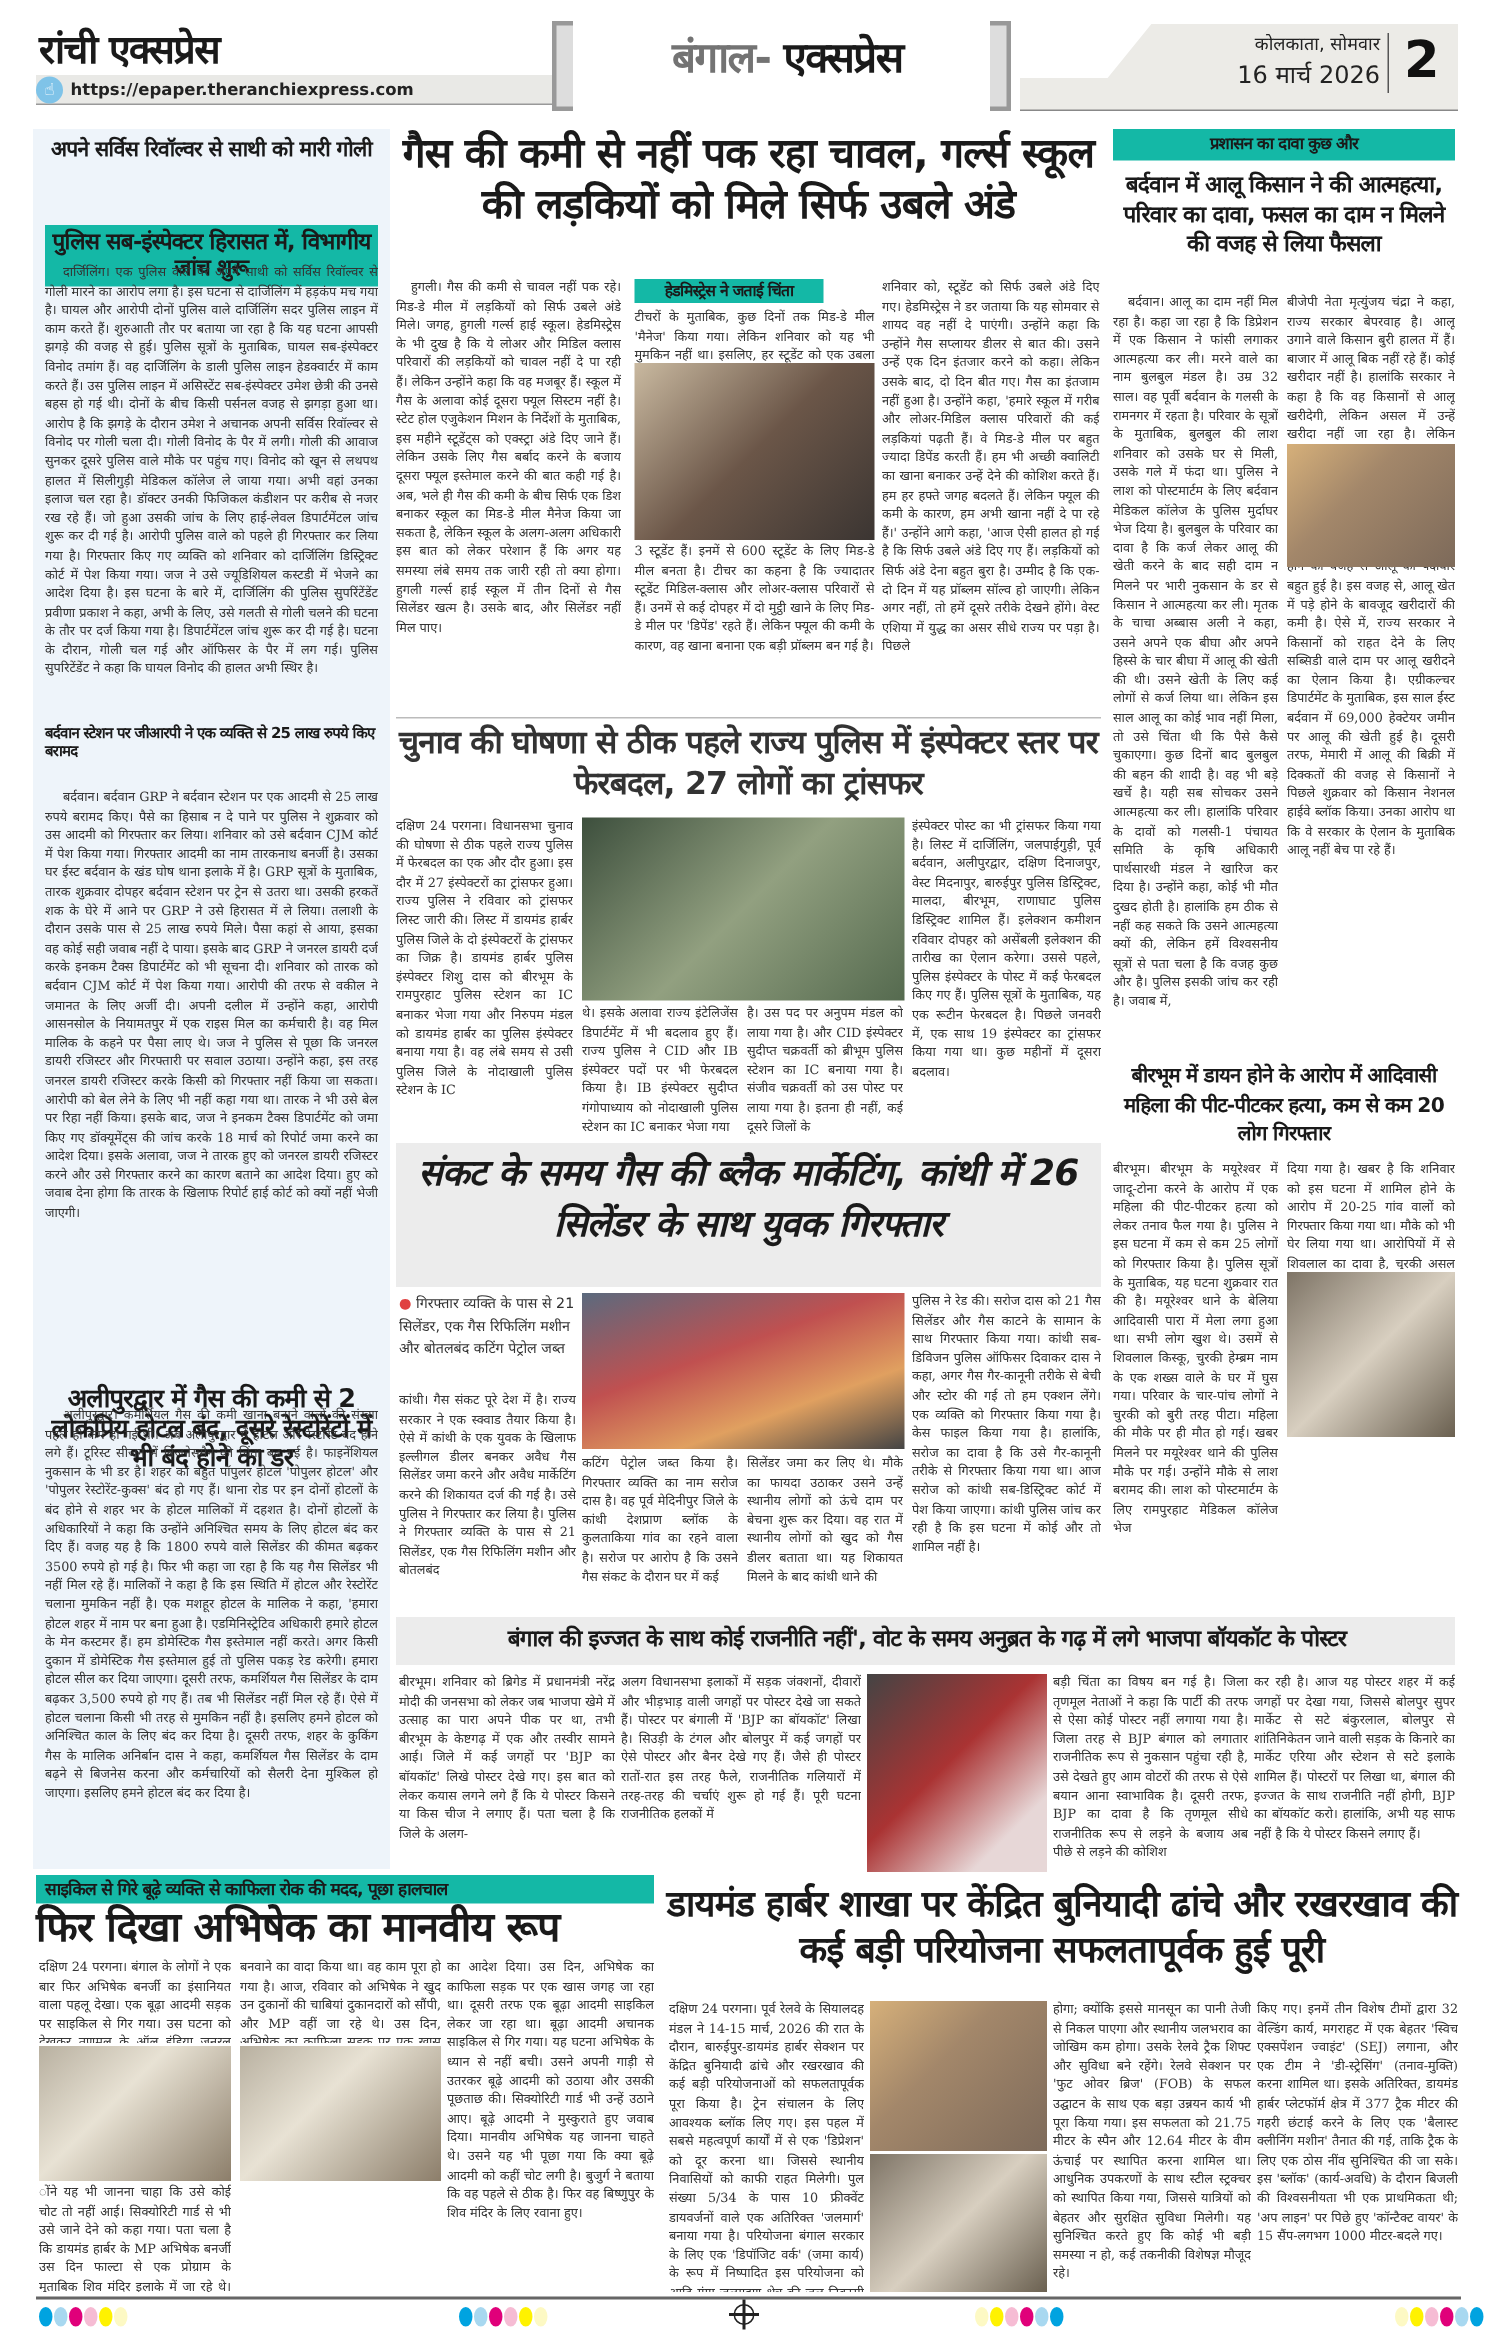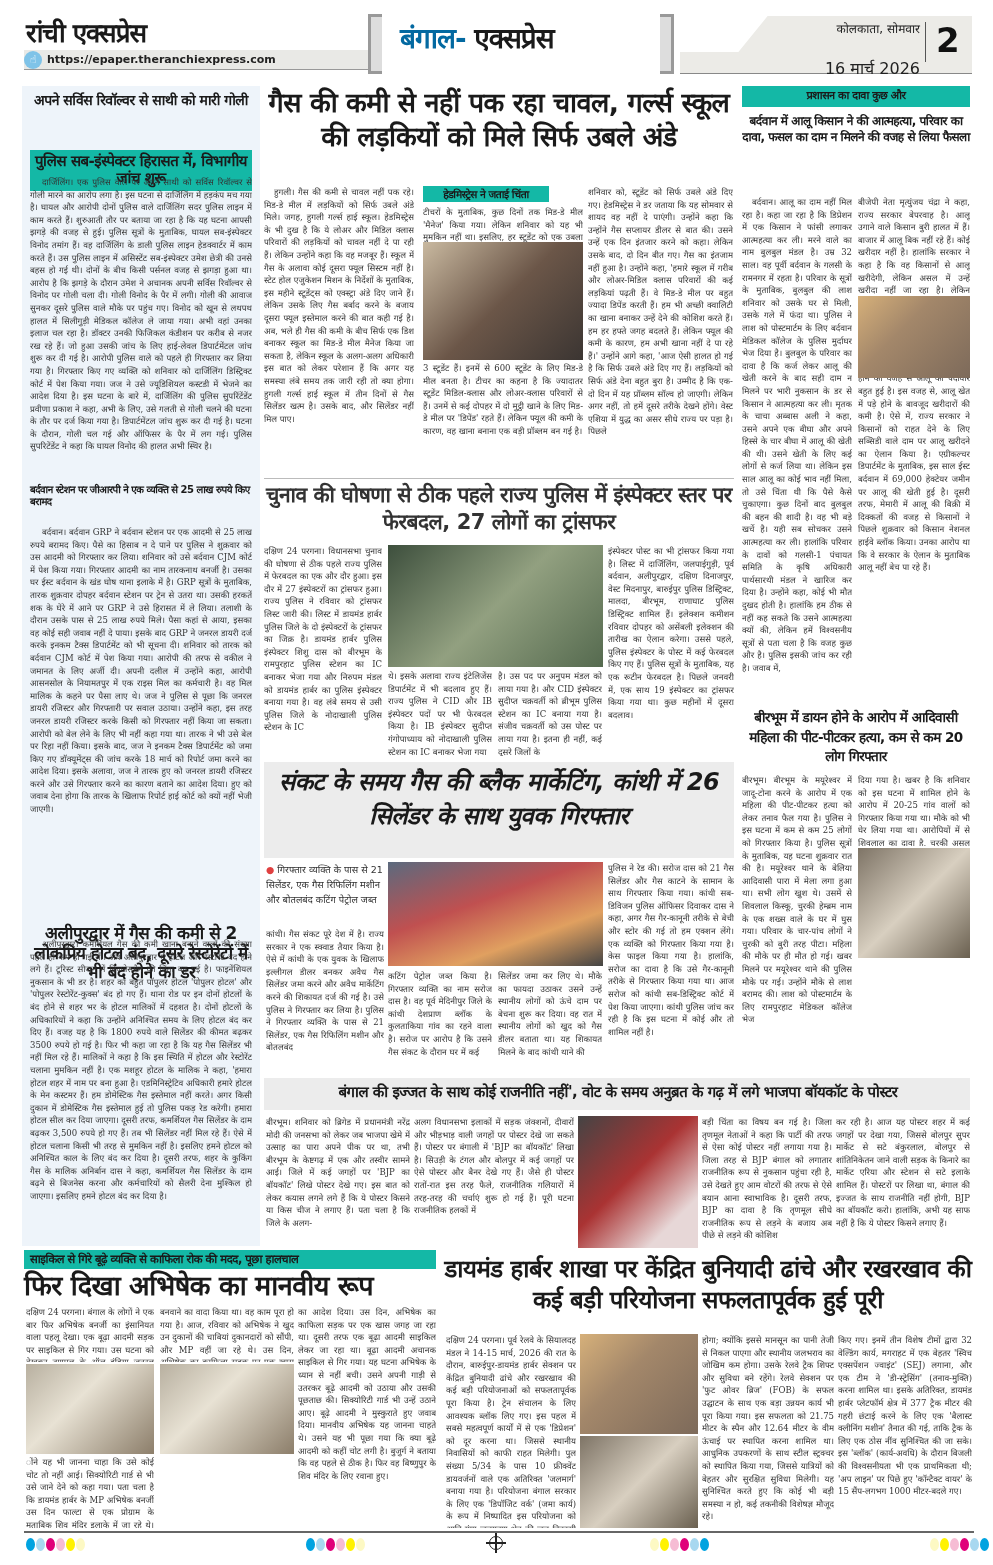--- a/index.html
+++ b/index.html
@@ -3,25 +3,25 @@
 <meta charset="utf-8">
 <style>
   * { box-sizing: border-box; margin: 0; padding: 0; }
   body { width: 993px; height: 1565px; background: #fff; font-family: "DejaVu Sans", sans-serif; color: #222; position: relative; overflow: hidden; }
   .abs { position: absolute; }
   .masthead-logo { left: 26px; top: 14px; font-family: "DejaVu Serif", serif; font-weight: bold; font-size: 26px; color: #1a1a1a; letter-spacing: -1px; }
   .url-bar { left: 24px; top: 50px; width: 345px; height: 20px; background: #e9e9e6; border-bottom: 1px solid #999; display: flex; align-items: center; font-size: 11px; font-weight: bold; color: #222; }
   .url-icon { width: 18px; height: 18px; border-radius: 50%; background: #7fc3e8; margin-right: 5px; font-size: 11px; color: #fff; text-align: center; line-height: 18px; }
   .bracket-left { left: 368px; top: 14px; width: 14px; height: 60px; border: 3px solid #999; border-right: none; background: #ddd; }
   .section-title { left: 400px; top: 18px; font-family: "DejaVu Sans", sans-serif; font-weight: bold; font-size: 28px; color: #1a1a1a; letter-spacing: -1px; }
-  .section-title .hl { color: #0369a1; }
+  .section-title .hl { color: #737373; margin-left: 48px; }
   .bracket-right { left: 660px; top: 14px; width: 14px; height: 60px; border: 3px solid #999; border-left: none; background: #ddd; }
   .date-panel { left: 680px; top: 16px; width: 292px; height: 58px; background: #ecebe7; clip-path: polygon(30% 0, 100% 0, 100% 100%, 0 100%, 0 62%, 20% 62%); border-bottom: 1px solid #888; }
   .date-city { left: 820px; top: 20px; font-size: 12px; color: #222; text-align: right; width: 100px; }
-  .date-day { left: 810px; top: 38px; font-size: 16px; color: #222; text-align: right; width: 110px; margin-top: 19px; }
+  .date-day { left: 810px; top: 38px; font-size: 16px; color: #222; text-align: right; width: 110px; }
   .page-sep { left: 925px; top: 22px; width: 1px; height: 40px; background: #555; }
   .page-num { left: 936px; top: 20px; font-size: 34px; font-weight: bold; color: #111; }
 
   .col-left-bg { left: 22px; top: 86px; width: 238px; height: 1160px; background: #eef4fa; }
   .hl-yellow { background: #14b8a6; }
   .head-big { font-weight: bold; color: #1a1a1a; letter-spacing: -0.5px; line-height: 1.15; }
   .body-text { font-family: "DejaVu Serif", serif; font-size: 8.5px; line-height: 12.6px; color: #333; text-align: justify; overflow: hidden; }
   .photo2 { background: linear-gradient(135deg, #c9b9a0, #6b5648 50%, #3b3532); }
   .photo3 { background: linear-gradient(160deg, #5b6a7e, #c05050 40%, #e0a060 70%, #444); }
   .photo4 { background: linear-gradient(135deg, #b8b0a0, #e8e2d4 40%, #8c7e6a); }
@@ -84,21 +84,21 @@
 <div class="abs gray-band" style="left:264px;top:762px;width:470px;height:96px;"></div>
 <div class="abs head-big" style="left:268px;top:766px;width:462px;font-size:24px;line-height:1.4;text-align:center;font-style:italic;">संकट के समय गैस की ब्लैक मार्केटिंग, कांथी में 26 सिलेंडर के साथ युवक गिरफ्तार</div>
 <div class="abs" style="left:266px;top:862px;width:118px;font-size:9.5px;line-height:15px;color:#333;"><span style="color:#e04040;">● </span><span>गिरफ्तार व्यक्ति के पास से 21 सिलेंडर, एक गैस रिफिलिंग मशीन और बोतलबंद कटिंग पेट्रोल जब्त</span></div>
 <div class="abs body-text" style="left:266px;top:928px;width:118px;height:138px;">कांथी। गैस संकट पूरे देश में है। राज्य सरकार ने एक स्क्वाड तैयार किया है। ऐसे में कांथी के एक युवक के खिलाफ इल्लीगल डीलर बनकर अवैध गैस सिलेंडर जमा करने और अवैध मार्केटिंग करने की शिकायत दर्ज की गई है। उसे पुलिस ने गिरफ्तार कर लिया है। पुलिस ने गिरफ्तार व्यक्ति के पास से 21 सिलेंडर, एक गैस रिफिलिंग मशीन और बोतलबंद</div>
 <div class="abs photo3" style="left:388px;top:862px;width:215px;height:104px;"></div>
 <div class="abs body-text" style="left:388px;top:970px;width:104px;height:96px;">कटिंग पेट्रोल जब्त किया है। गिरफ्तार व्यक्ति का नाम सरोज दास है। वह पूर्व मेदिनीपुर जिले के कांथी देशप्राण ब्लॉक के कुलताकिया गांव का रहने वाला है। सरोज पर आरोप है कि उसने गैस संकट के दौरान घर में कई</div>
 <div class="abs body-text" style="left:498px;top:970px;width:104px;height:96px;">सिलेंडर जमा कर लिए थे। मौके का फायदा उठाकर उसने उन्हें स्थानीय लोगों को ऊंचे दाम पर बेचना शुरू कर दिया। वह रात में स्थानीय लोगों को खुद को गैस डीलर बताता था। यह शिकायत मिलने के बाद कांथी थाने की</div>
 <div class="abs body-text" style="left:608px;top:862px;width:126px;height:204px;">पुलिस ने रेड की। सरोज दास को 21 गैस सिलेंडर और गैस काटने के सामान के साथ गिरफ्तार किया गया। कांथी सब-डिविजन पुलिस ऑफिसर दिवाकर दास ने कहा, अगर गैस गैर-कानूनी तरीके से बेची और स्टोर की गई तो हम एक्शन लेंगे। एक व्यक्ति को गिरफ्तार किया गया है। केस फाइल किया गया है। हालांकि, सरोज का दावा है कि उसे गैर-कानूनी तरीके से गिरफ्तार किया गया था। आज सरोज को कांथी सब-डिस्ट्रिक्ट कोर्ट में पेश किया जाएगा। कांथी पुलिस जांच कर रही है कि इस घटना में कोई और तो शामिल नहीं है।</div>
 
 <div class="abs hl-yellow head-big" style="left:742px;top:86px;width:228px;font-size:11px;padding:4px;text-align:center;">प्रशासन का दावा कुछ और</div>
-<div class="abs head-big" style="left:742px;top:114px;width:228px;font-size:12px;line-height:1.3;text-align:center;">बर्दवान में आलू किसान ने की आत्महत्या, परिवार का दावा, फसल का दाम न मिलने की वजह से लिया फैसला</div>
+<div class="abs head-big" style="left:742px;top:114px;width:228px;font-size:15px;line-height:1.3;text-align:center;">बर्दवान में आलू किसान ने की आत्महत्या, परिवार का दावा, फसल का दाम न मिलने की वजह से लिया फैसला</div>
 <div class="abs body-text" style="left:742px;top:196px;width:110px;height:500px;text-indent:10px;">बर्दवान। आलू का दाम नहीं मिल रहा है। कहा जा रहा है कि डिप्रेशन में एक किसान ने फांसी लगाकर आत्महत्या कर ली। मरने वाले का नाम बुलबुल मंडल है। उम्र 32 साल। वह पूर्वी बर्दवान के गलसी के रामनगर में रहता है। परिवार के सूत्रों के मुताबिक, बुलबुल की लाश शनिवार को उसके घर से मिली, उसके गले में फंदा था। पुलिस ने लाश को पोस्टमार्टम के लिए बर्दवान मेडिकल कॉलेज के पुलिस मुर्दाघर भेज दिया है। बुलबुल के परिवार का दावा है कि कर्ज लेकर आलू की खेती करने के बाद सही दाम न मिलने पर भारी नुकसान के डर से किसान ने आत्महत्या कर ली। मृतक के चाचा अब्बास अली ने कहा, उसने अपने एक बीघा और अपने हिस्से के चार बीघा में आलू की खेती की थी। उसने खेती के लिए कई लोगों से कर्ज लिया था। लेकिन इस साल आलू का कोई भाव नहीं मिला, तो उसे चिंता थी कि पैसे कैसे चुकाएगा। कुछ दिनों बाद बुलबुल की बहन की शादी है। वह भी बड़े खर्चे है। यही सब सोचकर उसने आत्महत्या कर ली। हालांकि परिवार के दावों को गलसी-1 पंचायत समिति के कृषि अधिकारी पार्थसारथी मंडल ने खारिज कर दिया है। उन्होंने कहा, कोई भी मौत दुखद होती है। हालांकि हम ठीक से नहीं कह सकते कि उसने आत्महत्या क्यों की, लेकिन हमें विश्वसनीय सूत्रों से पता चला है कि वजह कुछ और है। पुलिस इसकी जांच कर रही है। जवाब में,</div>
 <div class="abs body-text" style="left:858px;top:196px;width:112px;height:500px;">बीजेपी नेता मृत्युंजय चंद्रा ने कहा, राज्य सरकार बेपरवाह है। आलू उगाने वाले किसान बुरी हालत में हैं। बाजार में आलू बिक नहीं रहे हैं। कोई खरीदार नहीं है। हालांकि सरकार ने कहा है कि वह किसानों से आलू खरीदेगी, लेकिन असल में उन्हें खरीदा नहीं जा रहा है। लेकिन ऑफिशियली कहा गया है कि एग्रीकल्चरल मार्केटिंग डिपार्टमेंट हर किसान से 70 बैग आलू खरीदेगा। 9.50 रुपये प्रति किलो के दाम पर। क्या इससे किसानों की दिक्कतें हल हो जाएंगी? इस साल मौसम अच्छा होने की वजह से आलू की पैदावार बहुत हुई है। इस वजह से, आलू खेत में पड़े होने के बावजूद खरीदारों की कमी है। ऐसे में, राज्य सरकार ने किसानों को राहत देने के लिए सब्सिडी वाले दाम पर आलू खरीदने का ऐलान किया है। एग्रीकल्चर डिपार्टमेंट के मुताबिक, इस साल ईस्ट बर्दवान में 69,000 हेक्टेयर जमीन पर आलू की खेती हुई है। दूसरी तरफ, मेमारी में आलू की बिक्री में दिक्कतों की वजह से किसानों ने पिछले शुक्रवार को किसान नेशनल हाईवे ब्लॉक किया। उनका आरोप था कि वे सरकार के ऐलान के मुताबिक आलू नहीं बेच पा रहे हैं।</div>
 <div class="abs photo6" style="left:858px;top:296px;width:112px;height:82px;"></div>
 
 <div class="abs head-big" style="left:742px;top:708px;width:228px;font-size:13.5px;line-height:1.45;text-align:center;">बीरभूम में डायन होने के आरोप में आदिवासी महिला की पीट-पीटकर हत्या, कम से कम 20 लोग गिरफ्तार</div>
 <div class="abs body-text" style="left:742px;top:774px;width:110px;height:296px;">बीरभूम। बीरभूम के मयूरेश्वर में जादू-टोना करने के आरोप में एक महिला की पीट-पीटकर हत्या को लेकर तनाव फैल गया है। पुलिस ने इस घटना में कम से कम 25 लोगों को गिरफ्तार किया है। पुलिस सूत्रों के मुताबिक, यह घटना शुक्रवार रात की है। मयूरेश्वर थाने के बेलिया आदिवासी पारा में मेला लगा हुआ था। सभी लोग खुश थे। उसमें से शिवलाल किस्कू, चुरकी हेम्ब्रम नाम के एक शख्स वाले के घर में घुस गया। परिवार के चार-पांच लोगों ने चुरकी को बुरी तरह पीटा। महिला की मौके पर ही मौत हो गई। खबर मिलने पर मयूरेश्वर थाने की पुलिस मौके पर गई। उन्होंने मौके से लाश बरामद की। लाश को पोस्टमार्टम के लिए रामपुरहाट मेडिकल कॉलेज भेज</div>
 <div class="abs photo7" style="left:858px;top:848px;width:112px;height:110px;"></div>
 <div class="abs body-text" style="left:858px;top:774px;width:112px;height:72px;">दिया गया है। खबर है कि शनिवार को इस घटना में शामिल होने के आरोप में 20-25 गांव वालों को गिरफ्तार किया गया था। मौके को भी घेर लिया गया था। आरोपियों में से शिवलाल का दावा है, चुरकी असल में एक डायन है। उसने मेरे बेटे और पत्नी को खा लिया। शुरुआती जांच के बाद, पुलिस का मानना है कि अंधविश्वास में भीड़ द्वारा की गई हत्या में महिला की बेरहमी से मौत हो गई। वे जांच कर रहे हैं कि असल में क्या हुआ था।</div>
 
 <div class="abs gray-band" style="left:264px;top:1078px;width:706px;height:32px;"></div>

